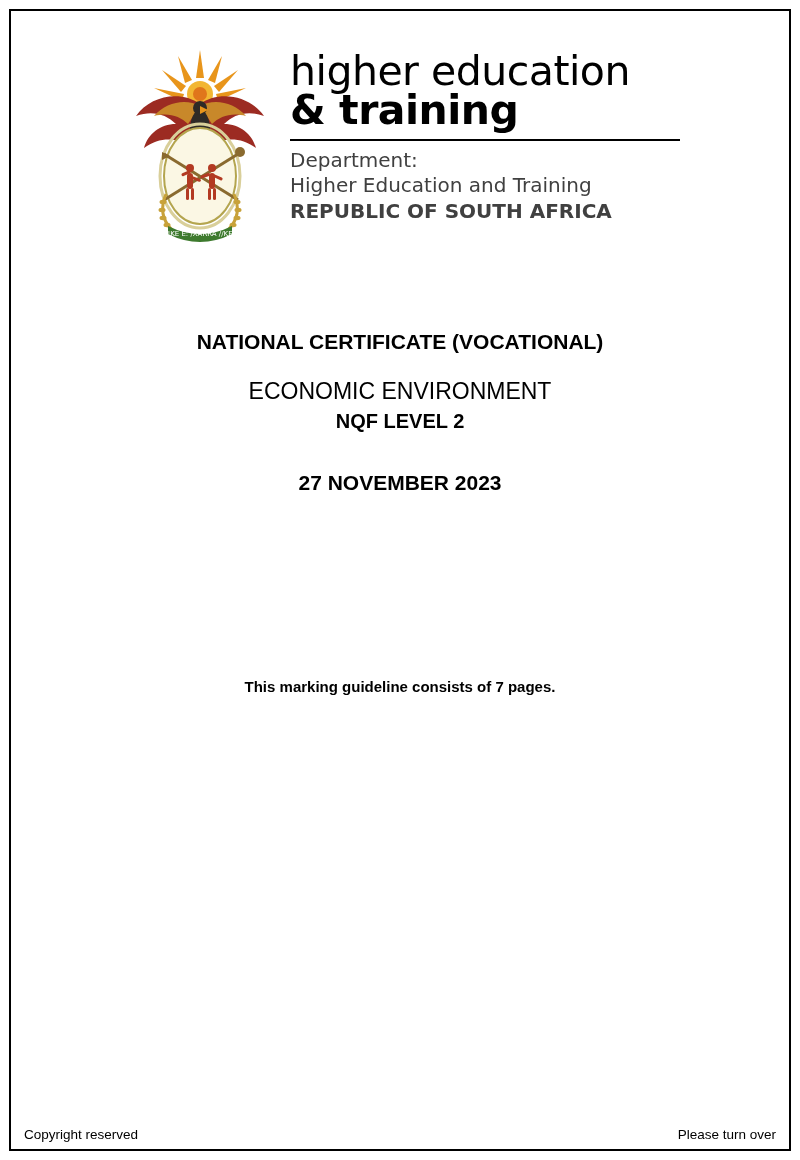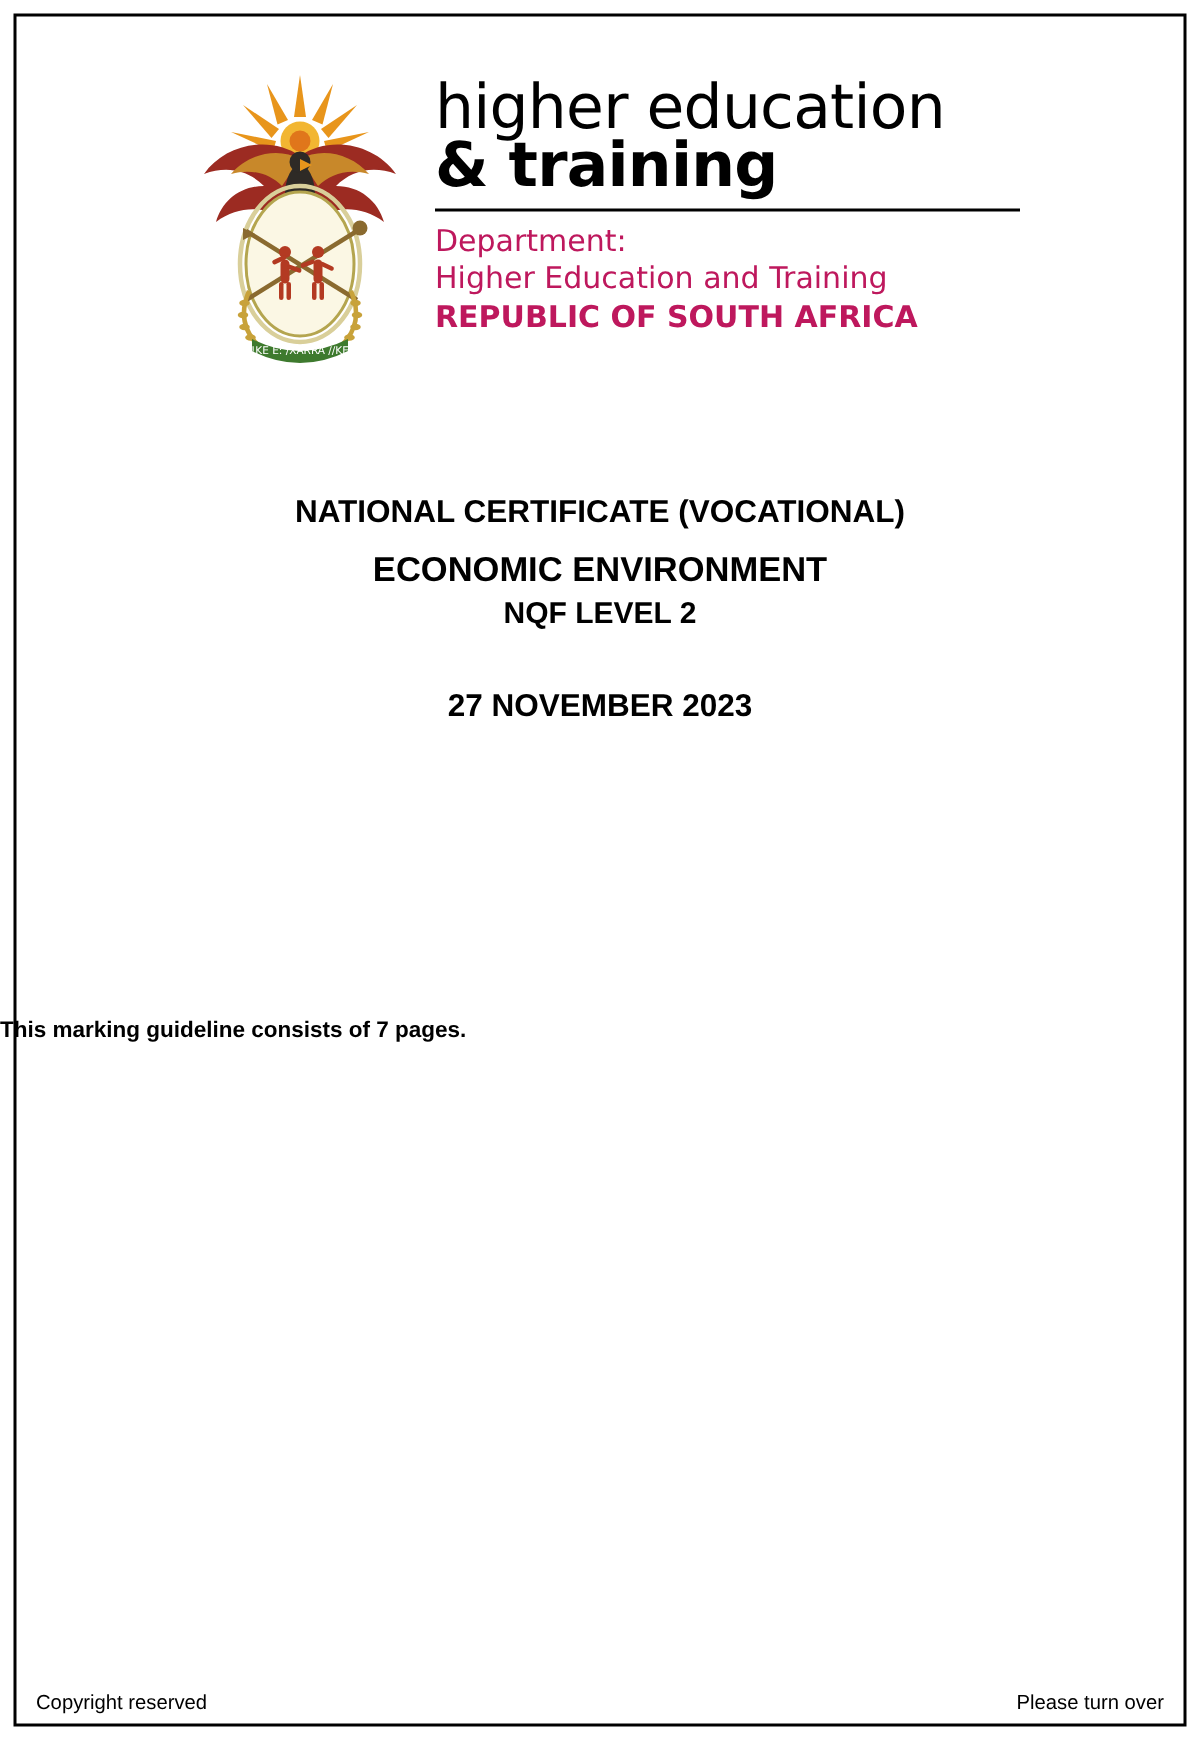--- a/index.html
+++ b/index.html
@@ -72,63 +72,64 @@
   .dept-rule {
     border-bottom: 2px solid #000;
     margin: 9px 0 7px 0;
     width: 100%;
   }
 
   .dept-sub {
     font-size: 20px;
     line-height: 1.28;
     font-family: "DejaVu Sans", sans-serif;
-    color: #be185d;
+    color: #404040;
   }
   .dept-sub .bold { font-weight: bold; }
 
   
   .title-block {
     position: absolute;
     left: 0;
     right: 0;
     top: 330px;
     text-align: center;
   }
   .doc-title {
     font-size: 31px;
     font-weight: bold;
     letter-spacing: 0.3px;
     margin-bottom: 28px;
   }
   .cert-line {
     font-size: 21px;
     font-weight: bold;
-    margin-bottom: 12px;
+    margin-bottom: 24px;
   }
   .subject {
     font-size: 23px;
-    font-weight: bold;
+    font-weight: normal;
     margin-bottom: 5px;
   }
   .nqf {
     font-size: 20px;
     font-weight: bold;
     margin-bottom: 38px;
   }
   .exam-date {
     font-size: 21px;
     font-weight: bold;
   }
 
   .pages-note {
     position: absolute;
     left: 0;
     right: 0;
     top: 678px;
+    text-align: center;
     font-size: 15px;
     font-weight: bold;
   }
 
   
   .footer {
     position: absolute;
     left: 24px;
     right: 24px;
     bottom: 18px;

